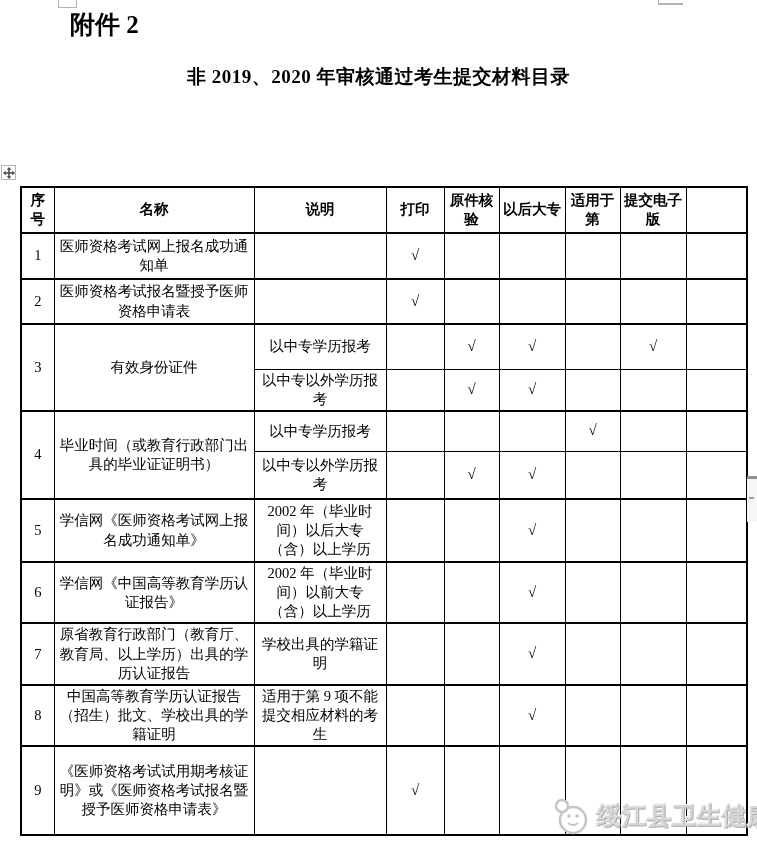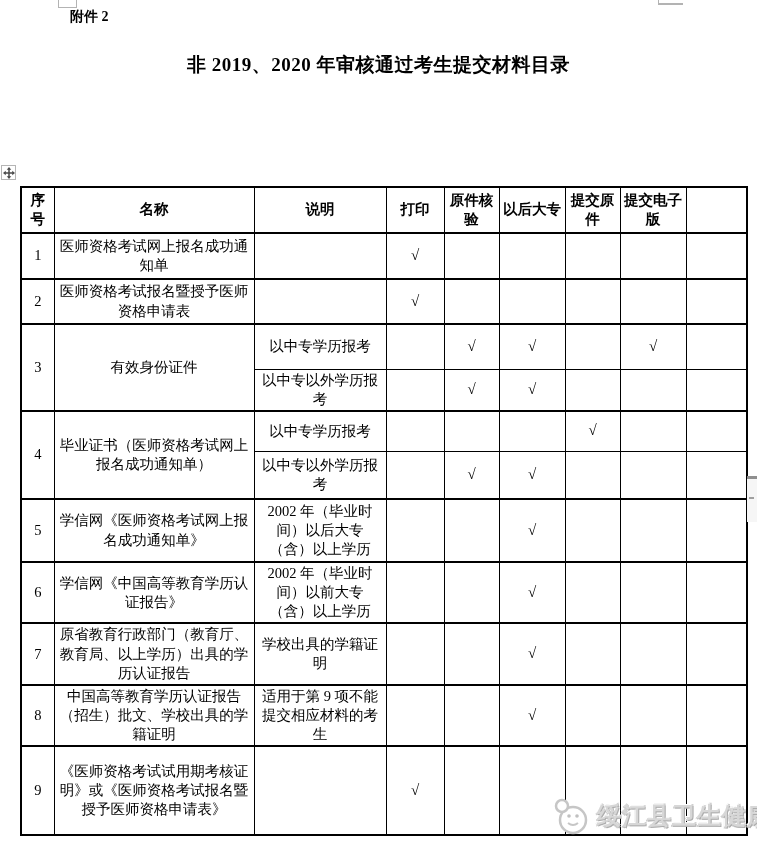--- a/index.html
+++ b/index.html
@@ -5,22 +5,22 @@
   html,body{margin:0;padding:0;background:#fff;}
   .page{
     position:relative;width:757px;height:847px;background:#ffffff;
     font-family:"Liberation Serif","DejaVu Serif",serif;color:#000;overflow:hidden;
   }
   
   .afrag1{position:absolute;left:58px;top:-5px;width:17px;height:11px;
     border:1px solid #b3b3b3;background:#fff;}
   .afrag2{position:absolute;left:658px;top:-3px;width:24px;height:6px;
     border-left:1px solid #b3b3b3;border-bottom:2px solid #b3b3b3;}
-  .attachment{position:absolute;left:70px;top:8px;font-size:14px;font-weight:bold;}
-  .title{position:absolute;left:0;right:0;top:48px;margin:4px;text-align:center;
+  .attachment{position:absolute;left:70px;top:8px;font-size:25px;font-weight:bold;}
+  .title{position:absolute;left:0;right:0;top:48px;margin:16px;text-align:center;
     font-size:19px;font-weight:bold;letter-spacing:.5px;}
   
   .move-handle{position:absolute;left:1px;top:165px;width:15px;height:15px;
     border:1px solid #b5b5b5;background:#fff;display:flex;align-items:center;
     justify-content:center;box-sizing:border-box;cursor:move;}
   
   table.materials{position:absolute;left:20px;top:186px;border-collapse:collapse;
     table-layout:fixed;border:2px solid #000;background:#fff;}
   .materials th,.materials td{border:1px solid #000;font-size:14.5px;text-align:center;
     vertical-align:middle;padding:1px 3px;line-height:1.32;font-weight:normal;
@@ -70,21 +70,21 @@
         <col style="width:61px">
     </colgroup>
     <thead>
       <tr class="major" style="height:46px">
         <th>序号</th>
         <th>名称</th>
         <th>说明</th>
         <th>打印</th>
         <th>原件核验</th>
         <th>以后大专</th>
-        <th>提交原件</th>
+        <th>适用于第</th>
         <th>提交电子版</th>
         <th></th>
       </tr>
     </thead>
     <tbody>
 
       <tr class="major" style="height:46px">
         <td>1</td>
         <td>医师资格考试网上报名成功通知单</td>
         <td></td>
@@ -124,21 +124,21 @@
         <td class="check"></td>
         <td class="check">√</td>
         <td class="check">√</td>
         <td class="check"></td>
         <td class="check"></td>
         <td></td>
       </tr>
 
       <tr class="major" style="height:40px">
         <td rowspan="2">4</td>
-        <td rowspan="2">毕业证书（医师资格考试网上报名成功通知单）</td>
+        <td rowspan="2">毕业时间（或教育行政部门出具的毕业证证明书）</td>
         <td>以中专学历报考</td>
         <td class="check"></td>
         <td class="check"></td>
         <td class="check"></td>
         <td class="check">√</td>
         <td class="check"></td>
         <td></td>
       </tr>
       <tr style="height:48px">
         <td>以中专以外学历报考</td>

